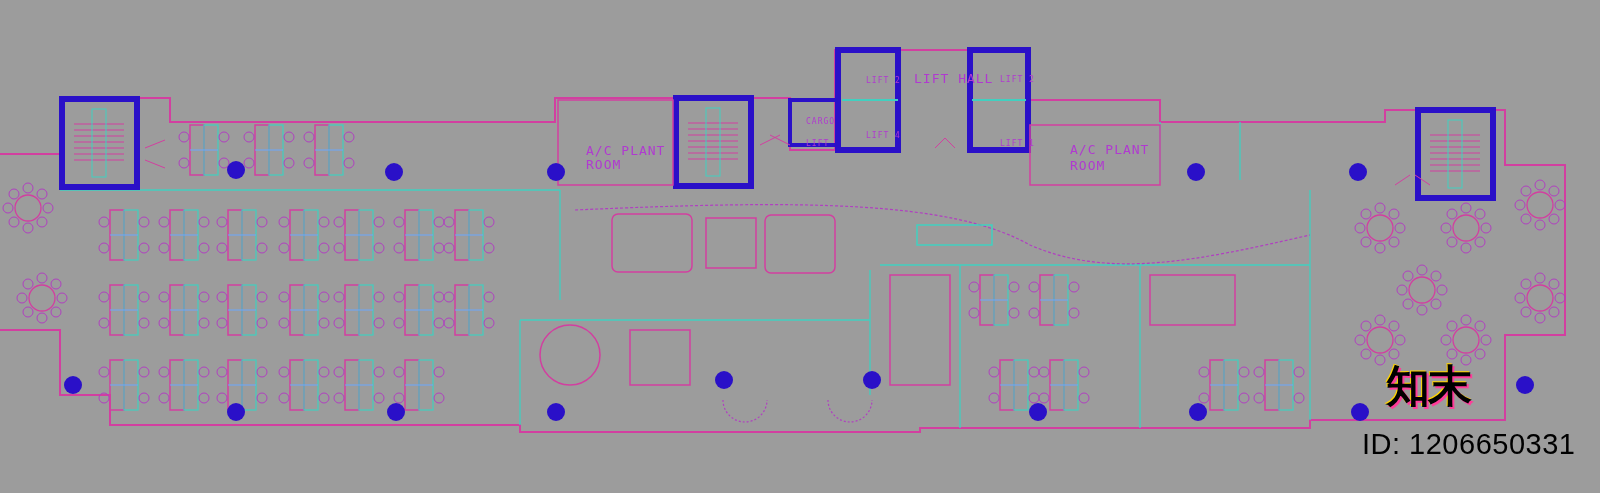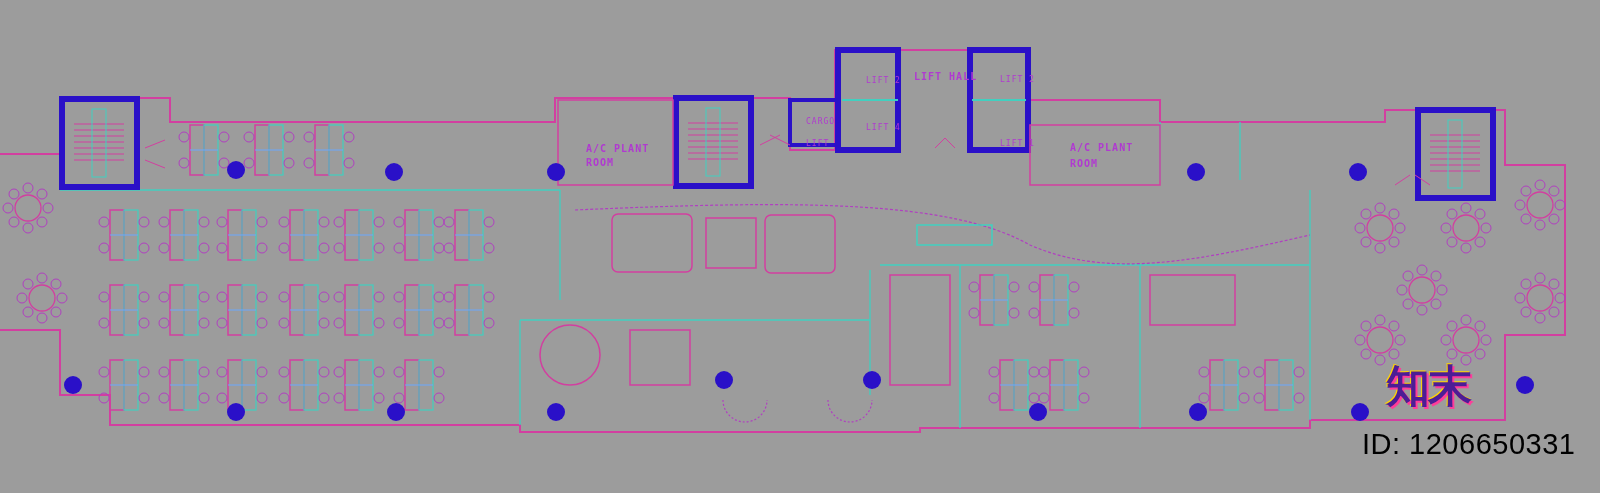--- a/index.html
+++ b/index.html
@@ -1,22 +1,22 @@
 <!DOCTYPE html>
 <html><head>
 <meta charset="utf-8">
 <style>
   html,body{margin:0;padding:0;}
   body{width:1600px;height:493px;background:#9c9c9c;position:relative;overflow:hidden;font-family:"DejaVu Sans",sans-serif;}
   #plan{position:absolute;left:0;top:0;width:1600px;height:493px;}
   .lbl{position:absolute;color:#b03ad0;font-family:"DejaVu Sans Mono",monospace;letter-spacing:1px;line-height:1;white-space:nowrap;}
-  .lbl.big{font-size:10px;font-weight:bold;}
+  .lbl.big{font-size:13px;}
   .lbl.sm{font-size:8px;}
   .wm-id{position:absolute;left:1362px;top:428px;color:#000000;font-family:"Liberation Sans",sans-serif;font-size:29px;letter-spacing:0.5px;}
-  .wm-logo{position:absolute;left:1386px;top:357px;color:#4c1d95;font-family:"DejaVu Sans",sans-serif;font-size:44px;font-weight:bold;
+  .wm-logo{position:absolute;left:1386px;top:357px;color:#000000;font-family:"DejaVu Sans",sans-serif;font-size:44px;font-weight:bold;
     text-shadow:2px 2px 0 #ff3c9a, -1px -1px 0 #ffd400;letter-spacing:-2px;}
 </style>
 </head>
 <body>
 
 <svg id="plan" viewBox="0 0 1600 493" xmlns="http://www.w3.org/2000/svg">
   <defs>
     <g id="desk">
       <rect x="0" y="0" width="14" height="50" fill="none" stroke="#d23fa0" stroke-width="1.5"></rect>
       <rect x="14" y="0" width="14" height="50" fill="none" stroke="#40d0c0" stroke-width="1.2"></rect>
@@ -176,21 +176,21 @@
   <g fill="none" stroke="#d23fa0" stroke-width="1">
     <path d="M145,148 L165,140 M145,160 L165,168"></path>
     <path d="M760,145 L780,135 M790,145 L770,135"></path>
     <path d="M935,148 L945,138 L955,148"></path>
     <path d="M1395,185 L1410,175 M1430,185 L1415,175"></path>
   </g>
 </svg>
 
 <div class="lbl big" style="left:914px;top:72px;">LIFT HALL</div>
 <div class="lbl sm" style="left:866px;top:77px;">LIFT 2</div>
-<div class="lbl sm" style="left:866px;top:124px;">LIFT 4</div>
+<div class="lbl sm" style="left:866px;top:132px;">LIFT 4</div>
 <div class="lbl sm" style="left:1000px;top:76px;">LIFT 2</div>
 <div class="lbl sm" style="left:1000px;top:140px;">LIFT 1</div>
 <div class="lbl sm" style="left:806px;top:118px;">CARGO</div>
 <div class="lbl sm" style="left:806px;top:140px;">LIFT</div>
 <div class="lbl big" style="left:586px;top:144px;">A/C PLANT</div>
 <div class="lbl big" style="left:586px;top:158px;">ROOM</div>
 <div class="lbl big" style="left:1070px;top:143px;">A/C PLANT</div>
 <div class="lbl big" style="left:1070px;top:159px;">ROOM</div>
 
 <div class="wm-logo">知末</div>

